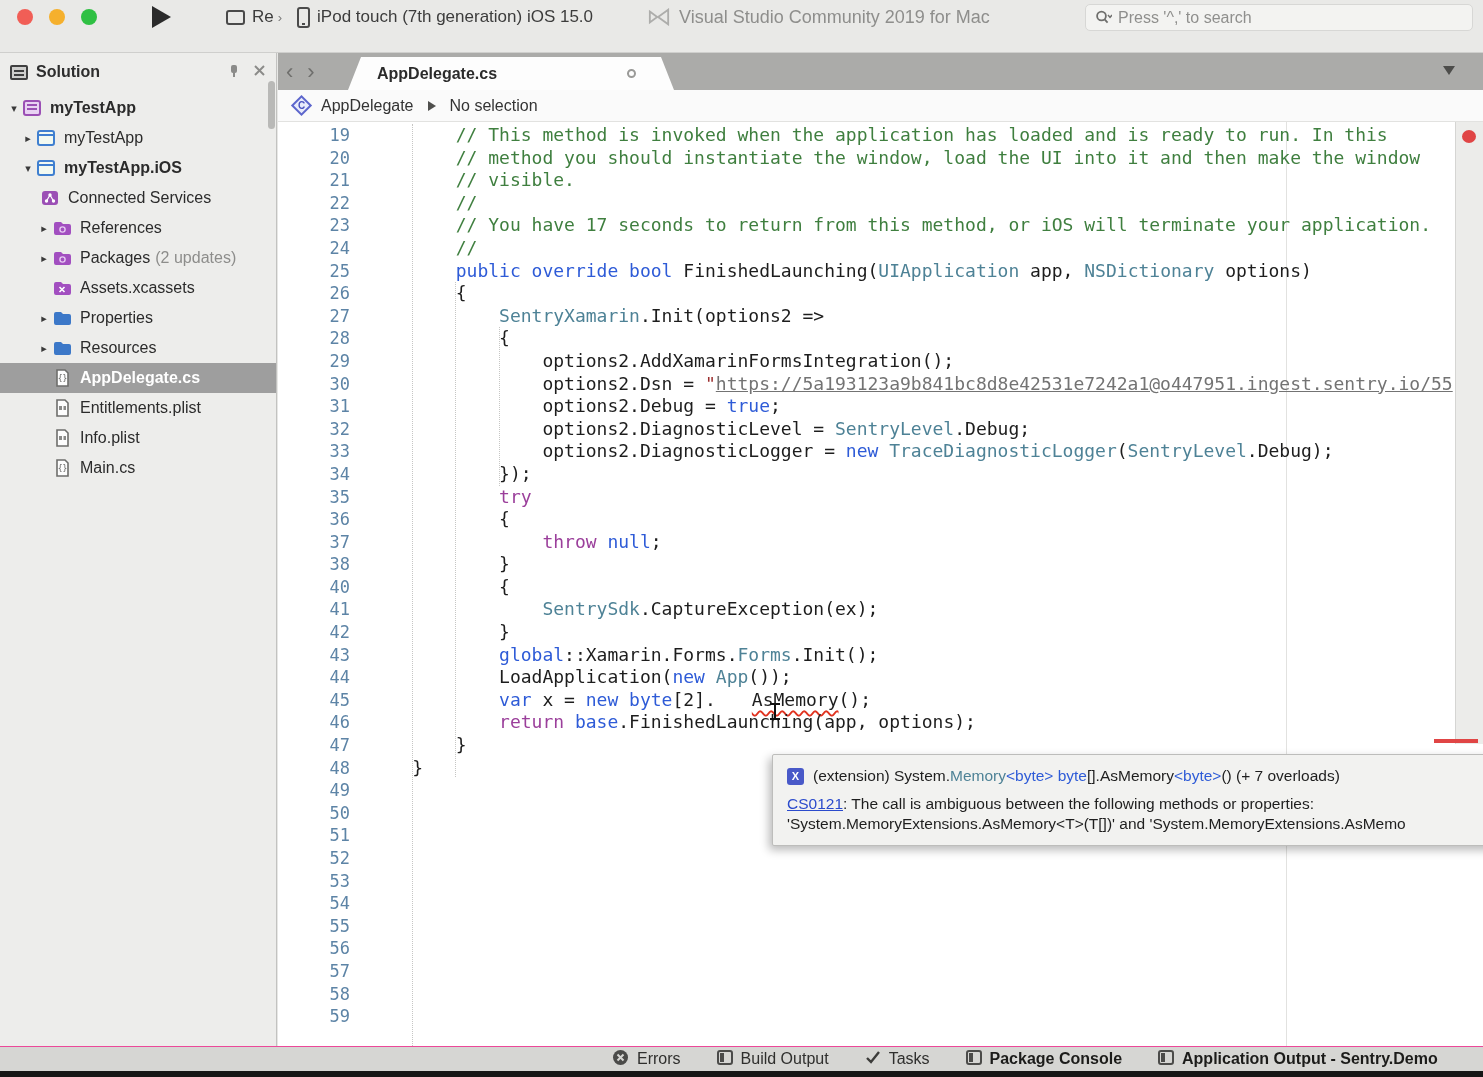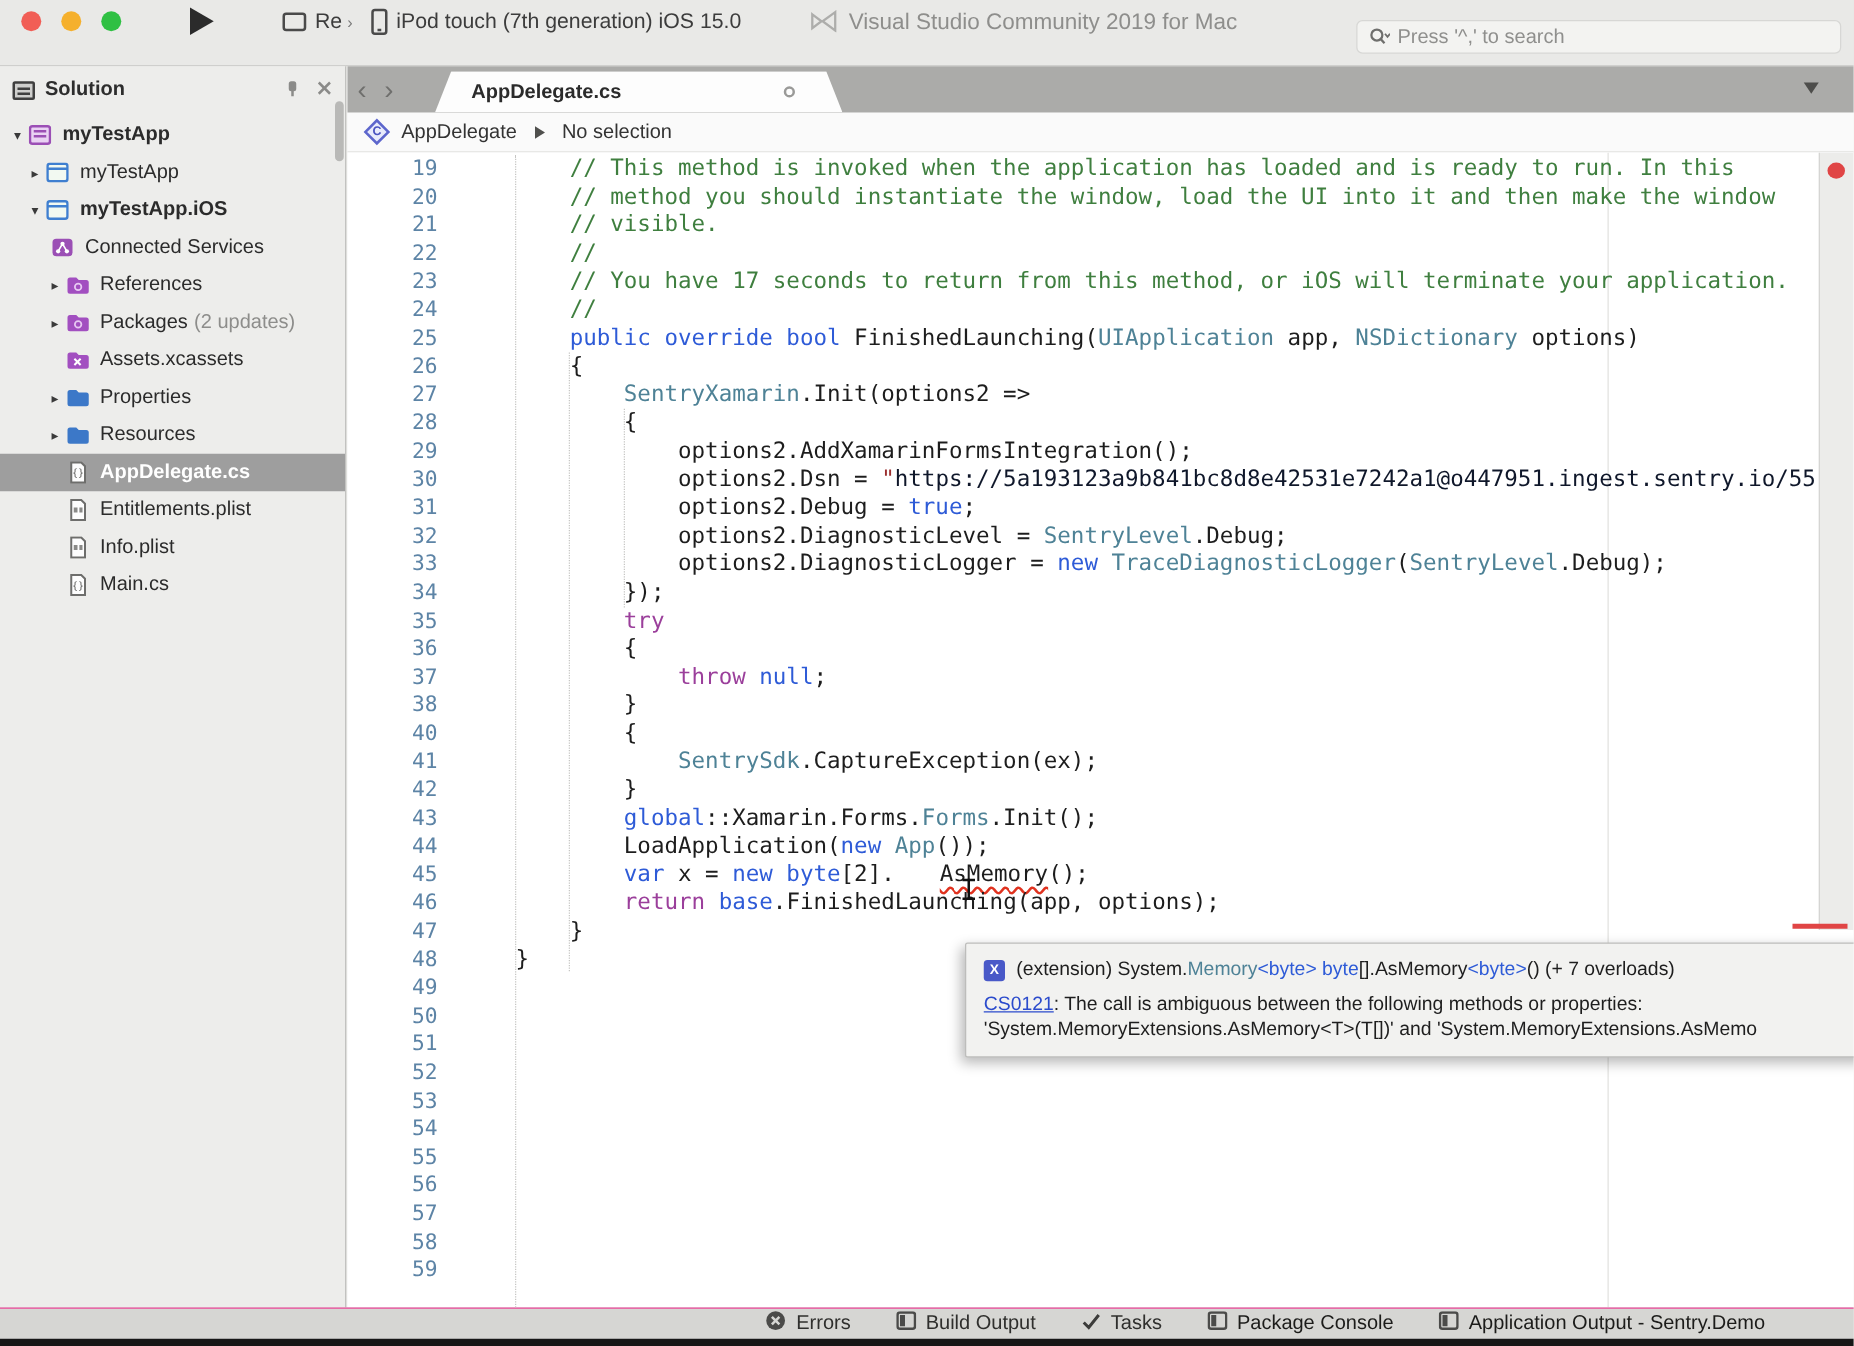--- a/index.html
+++ b/index.html
@@ -17,21 +17,21 @@
   .run-btn { margin-left:55px; width:0; height:0; border-left:19px solid #2b2b2b;
              border-top:11px solid transparent; border-bottom:11px solid transparent; cursor:pointer; }
   .config { display:flex; align-items:center; margin-left:55px; gap:7px; color:#3c3c3c; font-size:17px; }
   .cfg-win { width:19px; height:15px; border:2px solid #4a4a4a; border-radius:3px; }
   .cfg-chevron { font-size:13px; color:#7c7c7c; margin-left:-3px; }
   .phone { width:13px; height:21px; border:2px solid #4a4a4a; border-radius:3px; margin-left:8px; position:relative; }
   .phone::after { content:""; position:absolute; bottom:1px; left:3px; width:3px; height:2px; background:#4a4a4a; }
   .app-title-group { position:absolute; left:648px; top:0; height:34px; display:flex; align-items:center; gap:9px; }
   .vs-logo { width:22px; height:18px; opacity:.75; }
   .app-title { color:#8e8e8c; font-size:18px; }
-  .search-box { position:absolute; right:10px; top:16px; width:388px; height:27px; background:#f3f3f1;
+  .search-box { position:absolute; right:10px; top:4px; width:388px; height:27px; background:#f3f3f1;
                 border:1px solid #d7d7d5; border-radius:5px; display:flex; align-items:center; padding:0 9px; }
   .search-box input { border:none; outline:none; background:transparent; font-size:16px; color:#6e6e6c;
                       width:100%; font-family:"Liberation Sans", sans-serif; }
   .search-box input::placeholder { color:#8f8f8d; }
   .mag { margin-right:6px; flex:none; }
 
   
   .sidebar { position:absolute; left:0; top:53px; width:277px; height:993px;
              background:#ededeb; border-right:1px solid #c2c2c0; }
   .pane-header { height:38px; display:flex; align-items:center; padding:0 10px; }
@@ -79,21 +79,21 @@
   .code-line { display:flex; height:22.6px; line-height:22.6px;
                font-family:"DejaVu Sans Mono", monospace; font-size:18px; white-space:pre; }
   .ln { width:72px; text-align:right; color:#5d84a6; font-size:17px; flex:none; }
   .ct { margin-left:19px; }
   .c { color:#3f7f3f; }             
   .k { color:#2e5bd7; }             
   .f { color:#9b3f9b; }             
   .t { color:#4e8296; }             
   .p { color:#1d1d1d; }             
   .s { color:#9b2e2e; }             
-  .u { color:#0f172a; cursor:pointer; }
+  .u { color:#737373; text-decoration:underline; cursor:pointer; }
   .sq { text-decoration:underline; text-decoration-style:wavy; text-decoration-color:#e0321f;
         text-decoration-thickness:2px; text-underline-offset:4px;margin-left:36px; }
 
   .scroll-gutter { position:absolute; right:0; top:0; width:28px; height:622px;
                    background:#ececea; border-left:1px solid #d5d5d3; z-index:3; }
   .err-dot { position:absolute; right:7px; top:8px; width:14px; height:13px; background:#dd3c4b; border-radius:50%; }
   .err-mark { position:absolute; right:5px; top:617px; width:44px; height:4px; background:#e04545; z-index:4; }
 
   
   .ibeam { position:absolute; left:492px; top:581px; width:10px; height:17px; z-index:8; }
@@ -109,21 +109,21 @@
   .tt-ext-icon { width:17px; height:17px; background:#4959c8; border-radius:3px; color:#fff; font-size:11px;
                  font-weight:bold; display:flex; align-items:center; justify-content:center; flex:none; }
   .tt-row2 { margin-top:9px; line-height:20px; white-space:nowrap; }
   .tt-link { color:#2b4bcc; text-decoration:underline; cursor:pointer; }
   .tt-sig .t { color:#4e8296; } .tt-sig .k { color:#2e5bd7; } .tt-sig .p { color:#1e1e1e; }
 
   
   .statusbar { position:absolute; left:0; top:1046px; width:1483px; height:25px; background:#d6d6d3;
                border-top:1px solid #ec4899; display:flex; align-items:center; padding-left:612px; gap:36px; }
   .sb-item { display:flex; align-items:center; gap:8px; font-size:16px; color:#2f2f2d; cursor:pointer; white-space:nowrap; }
-  .sb-item.bold { font-weight:normal; color:#1c1c1a; }
+  .sb-item.bold { font-weight:bold; color:#1c1c1a; }
   .bottom-edge { position:absolute; left:0; top:1071px; width:1483px; height:6px; background:#161616; }
 </style>
 </head>
 <body>
 <div id="app">
 
   <div class="titlebar">
     <div class="titlebar-inner">
       <div class="traffic">
         <div class="light red"></div>

